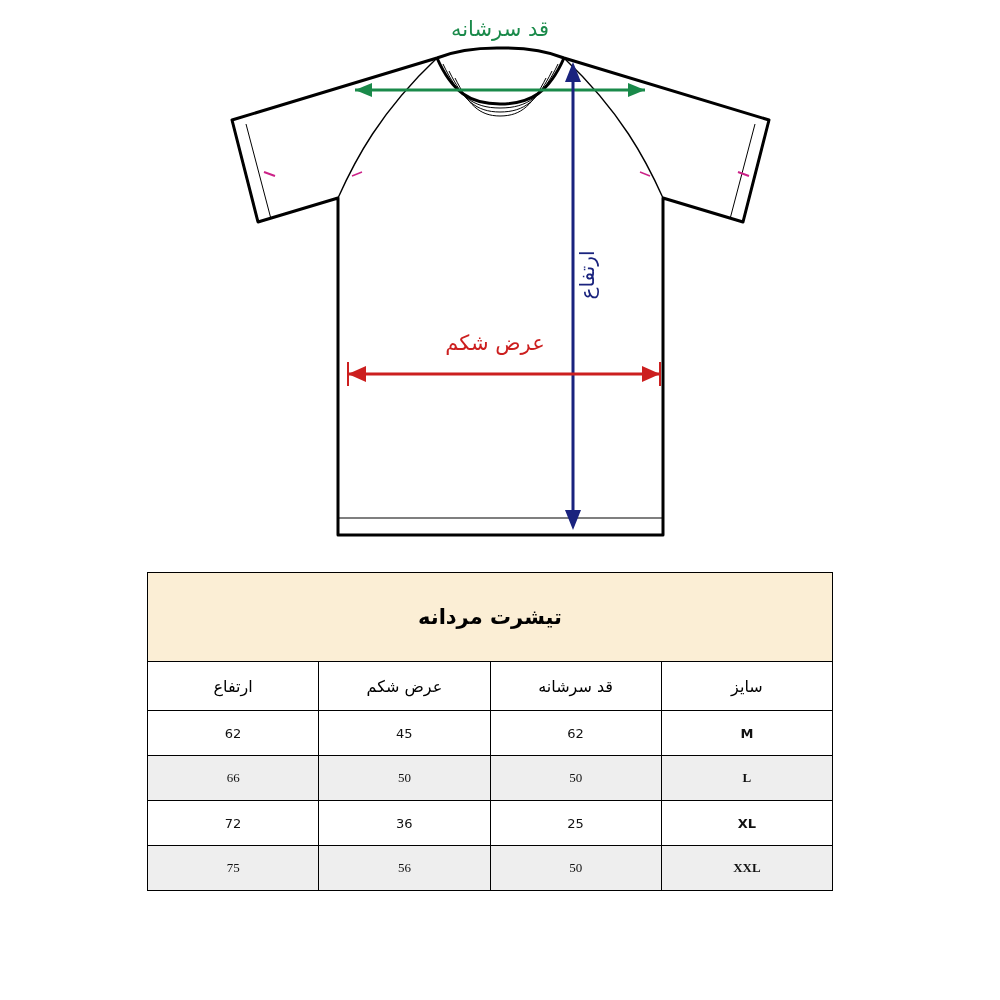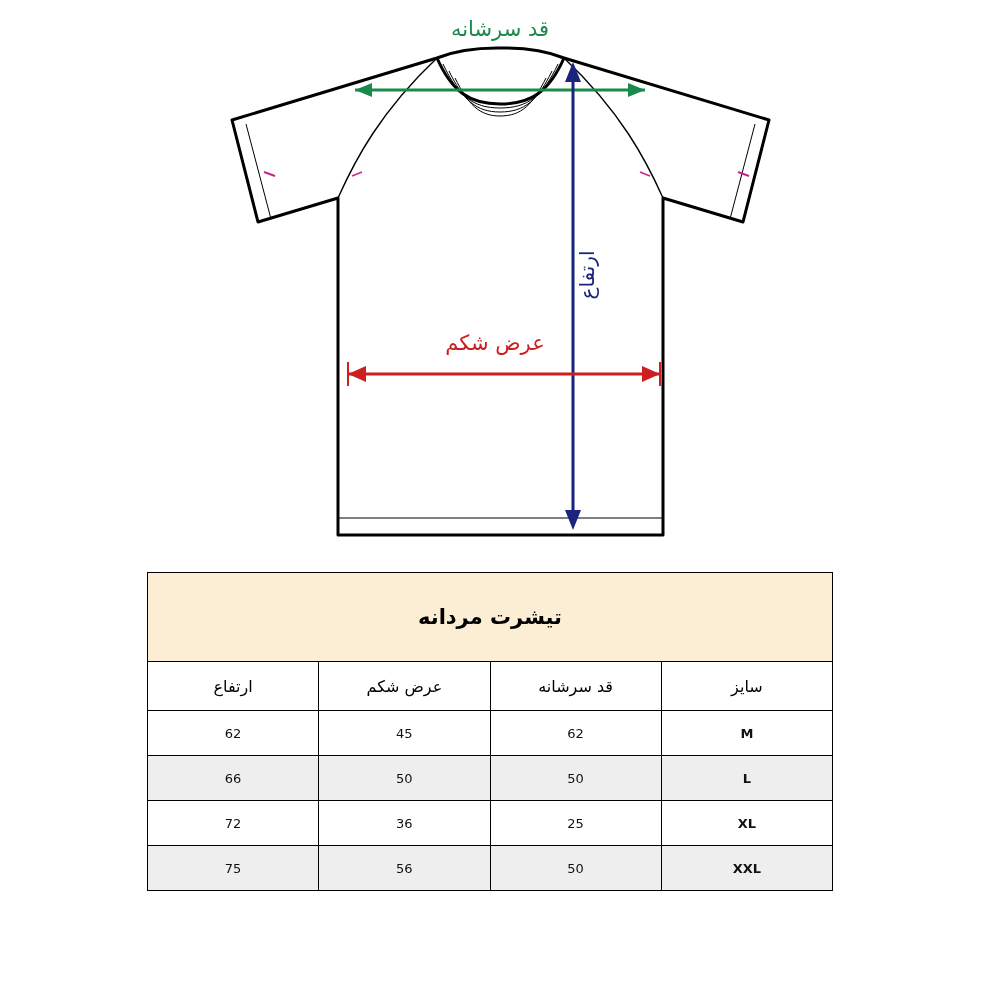--- a/index.html
+++ b/index.html
@@ -62,20 +62,21 @@
   .body-row td {
     height: 42px;
     font-size: 13px;
     color: #111;
   }
   .body-row.odd td {
     background: #ffffff;
   }
   .body-row.even td {
     background: #eeeeee;
+    font-family: Liberation Serif, serif;
   }
   .size-col {
     font-weight: bold;
   }
   
 </style>
 </head>
 <body>
 
 <div id="page">

